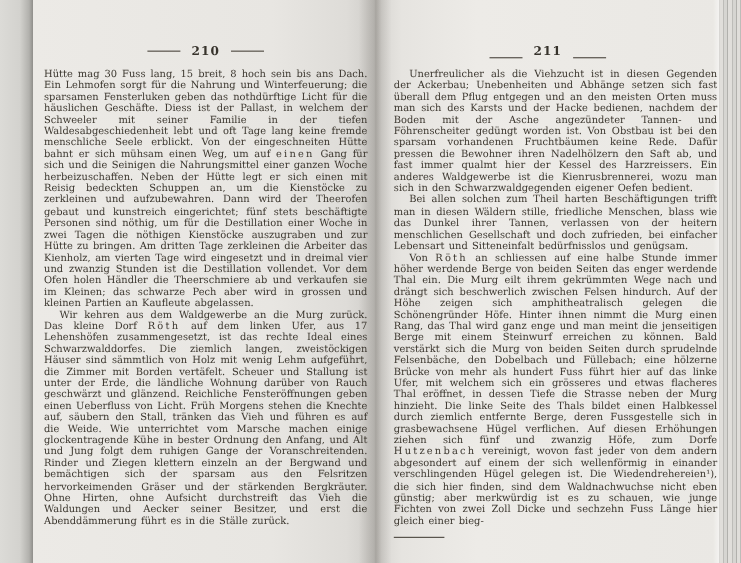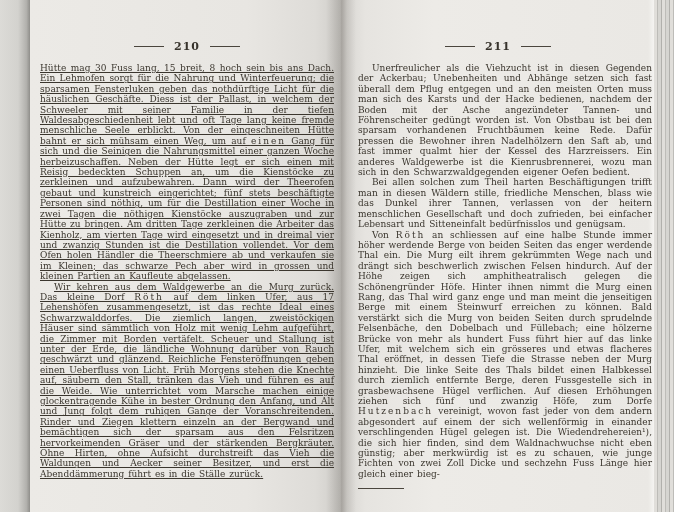--- a/index.html
+++ b/index.html
@@ -25,27 +25,27 @@
   .fore-edge-highlight{position:absolute;right:20px;top:0;width:6px;height:512px;
     background:linear-gradient(90deg,rgba(255,255,255,0) 0%,rgba(255,255,255,0.5) 100%);}
 
   .page{position:absolute;top:0;height:512px;color:#3b362e;}
   .page-left{left:30px;width:310px;}
   .page-right{left:352px;width:302px;}
 
   .page-header{display:flex;align-items:center;justify-content:center;gap:10px;
     margin-top:40px;margin-bottom:10px;}
   .page-left .page-header{margin-left:10px;margin-right:6px;}
-  .page-right .page-header{margin-left:6px;margin-right:16px;}
+  .page-right .page-header{margin-left:6px;margin-right:16px;align-items:flex-end;}
   .header-rule{width:30px;height:1px;background:#4a453d;}
   .page-number{font-size:11px;font-weight:bold;letter-spacing:1px;color:#37332c;}
 
   .text-block{text-align:justify;font-size:9px;line-height:10.4px;
     word-spacing:1px;color:#3b362e;}
-  .page-left .text-block{margin-left:10px;margin-right:6px;text-decoration:underline;}
+  .page-left .text-block{margin-left:10px;margin-right:6px;}
   .page-right .text-block{margin-left:6px;margin-right:2px;}
   .para{margin:0;}
   .para.indent{text-indent:14px;}
   .spaced{letter-spacing:2px;}
 
   .footnote-area{margin-top:9px;}
   .page-right .footnote-area{margin-left:6px;margin-right:16px;}
   .footnote-rule{width:46px;height:1px;background:#4a453d;margin-bottom:5px;}
 </style>
 </head>

